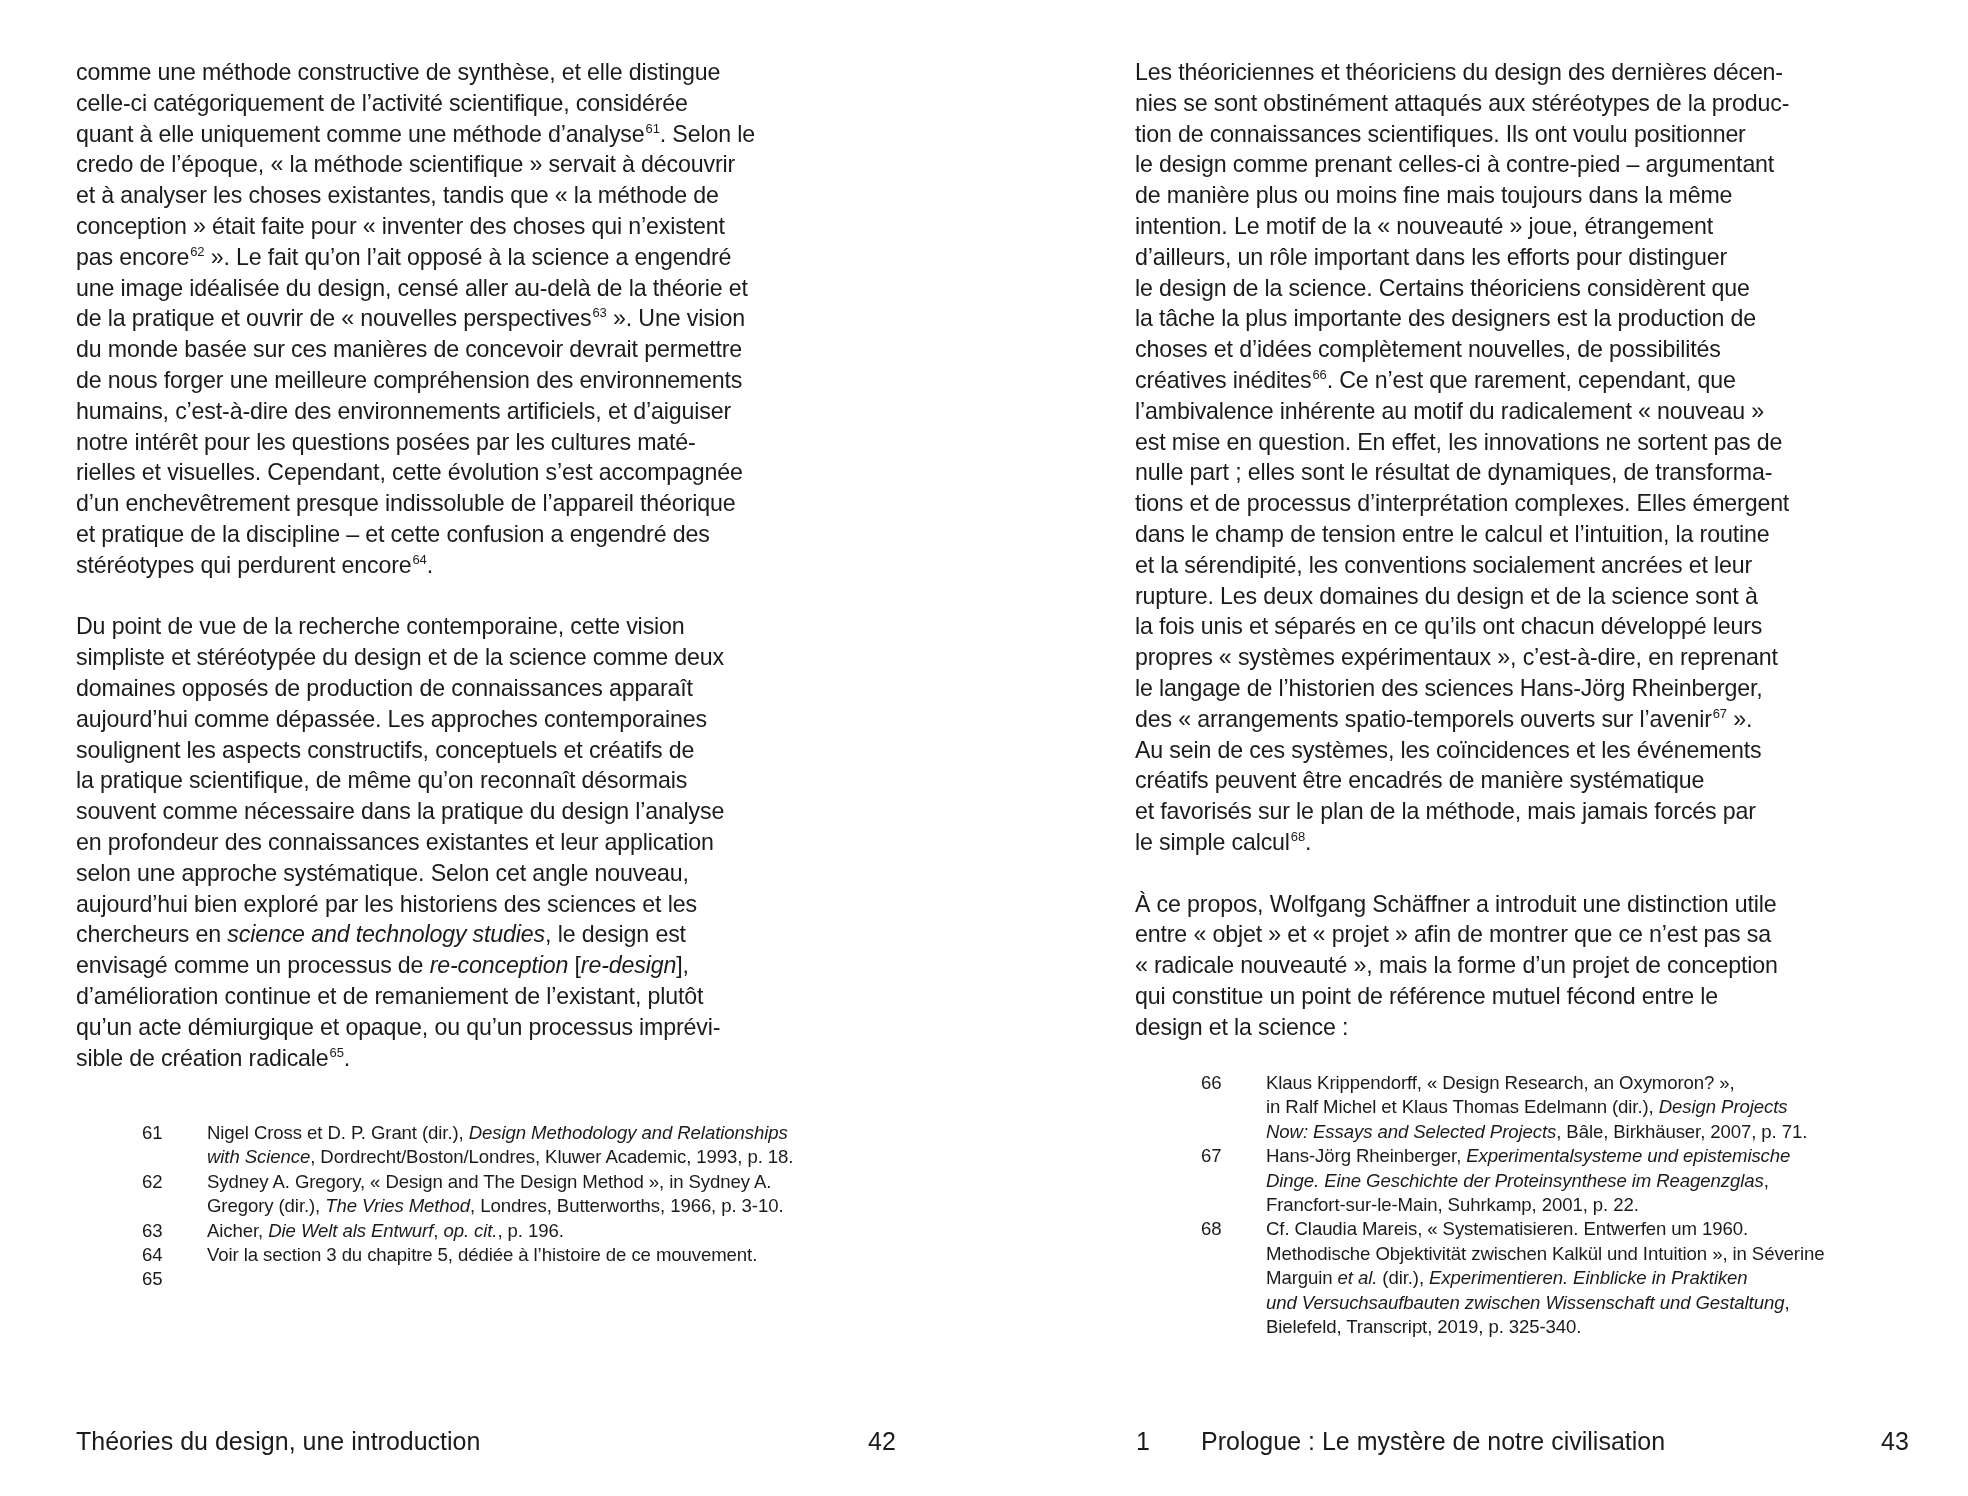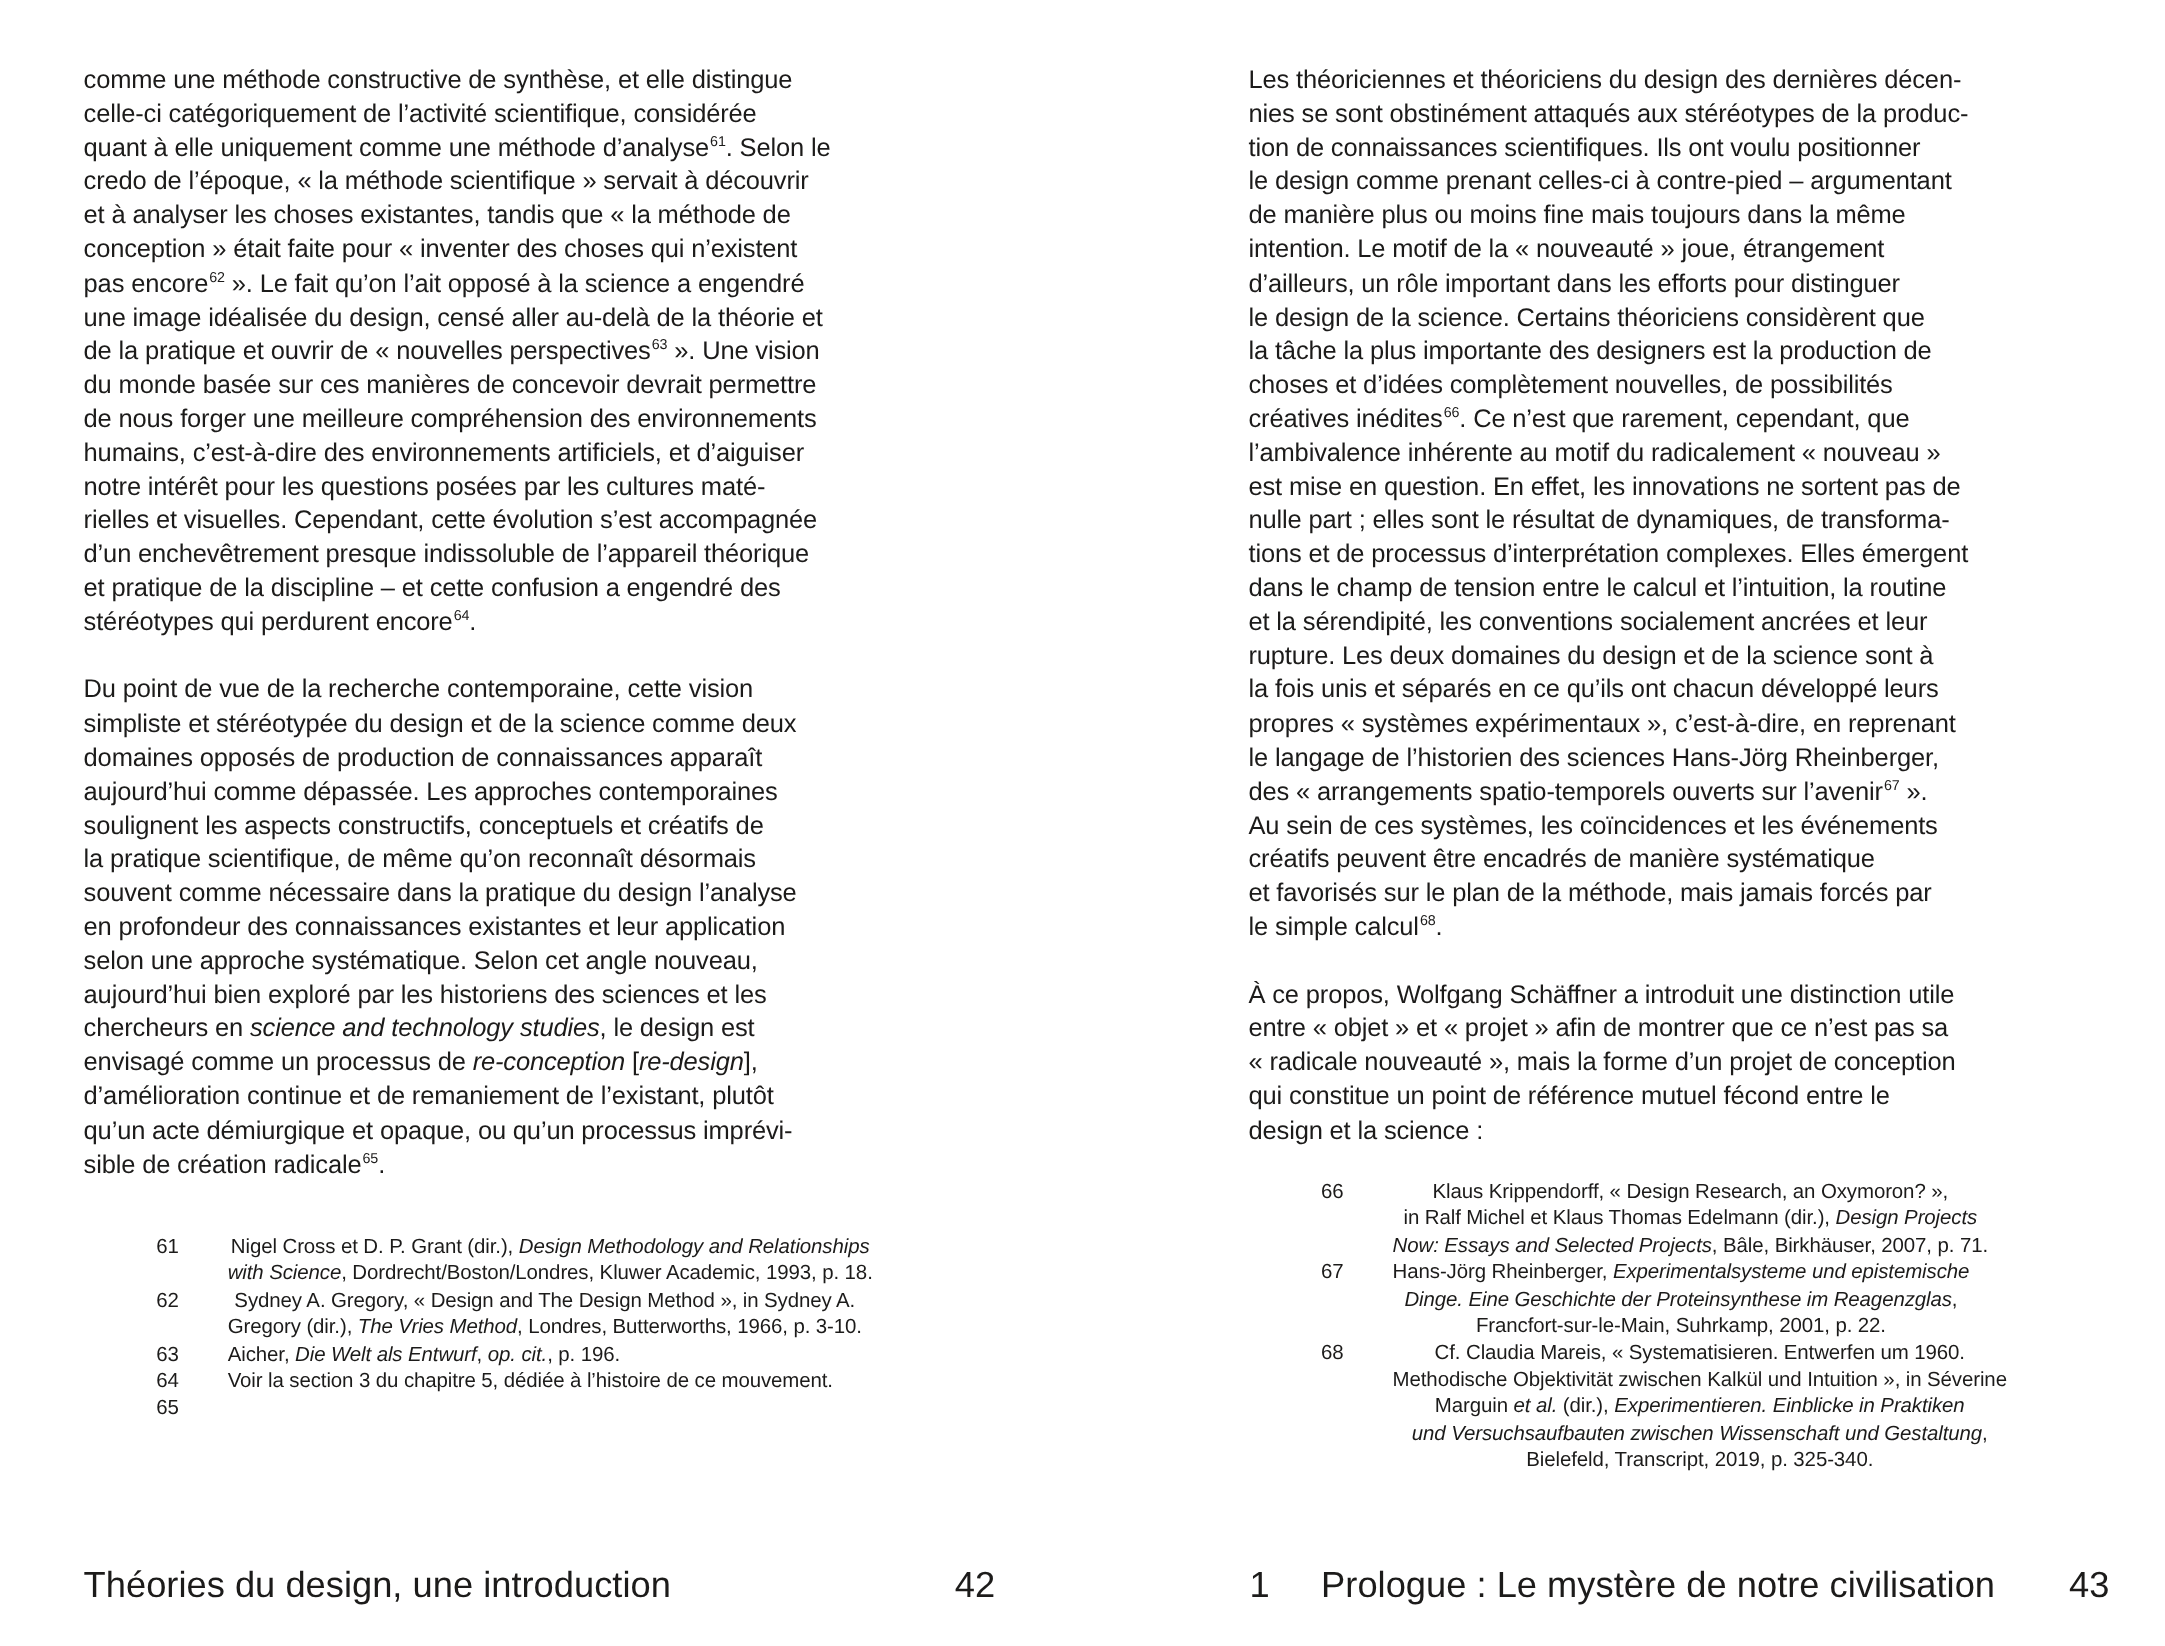--- a/index.html
+++ b/index.html
@@ -29,26 +29,26 @@
   .notes {
     position: absolute;
     font-size: 18.6px;
     line-height: 24.4px;
     letter-spacing: -0.1px;
   }
   .page-left .notes { left: 142px; top: 1121px; }
   .page-right .notes { left: 201px; top: 1071px; }
   .note { display: flex; }
   .note-num { width: 65px; flex: none; }
-  .note-text { white-space: pre; text-align: center; }
+  .note-text { white-space: pre; }
   .note-text span.nl { display: block; }
 
   .footer {
     position: absolute; top: 1426px;
-    font-size: 33px; line-height: 30px;
+    font-size: 25px; line-height: 30px;
     white-space: nowrap;
   }
 </style>
 </head>
 <body>
 
 <div class="page page-left">
   <div class="body-text"><div><span class="line">comme une méthode constructive de synthèse, et elle distingue</span><span class="line">celle-ci catégoriquement de l’activité scientifique, considérée</span><span class="line">quant à elle uniquement comme une méthode d’analyse<span class="sup">61</span>. Selon le</span><span class="line">credo de l’époque, « la méthode scientifique » servait à découvrir</span><span class="line">et à analyser les choses existantes, tandis que « la méthode de</span><span class="line">conception » était faite pour « inventer des choses qui n’existent</span><span class="line">pas encore<span class="sup">62</span> ». Le fait qu’on l’ait opposé à la science a engendré</span><span class="line">une image idéalisée du design, censé aller au-delà de la théorie et</span><span class="line">de la pratique et ouvrir de « nouvelles perspectives<span class="sup">63</span> ». Une vision</span><span class="line">du monde basée sur ces manières de concevoir devrait permettre</span><span class="line">de nous forger une meilleure compréhension des environnements</span><span class="line">humains, c’est-à-dire des environnements artificiels, et d’aiguiser</span><span class="line">notre intérêt pour les questions posées par les cultures maté-</span><span class="line">rielles et visuelles. Cependant, cette évolution s’est accompagnée</span><span class="line">d’un enchevêtrement presque indissoluble de l’appareil théorique</span><span class="line">et pratique de la discipline – et cette confusion a engendré des</span><span class="line">stéréotypes qui perdurent encore<span class="sup">64</span>.</span></div><span class="blank"></span><div><span class="line">Du point de vue de la recherche contemporaine, cette vision</span><span class="line">simpliste et stéréotypée du design et de la science comme deux</span><span class="line">domaines opposés de production de connaissances apparaît</span><span class="line">aujourd’hui comme dépassée. Les approches contemporaines</span><span class="line">soulignent les aspects constructifs, conceptuels et créatifs de</span><span class="line">la pratique scientifique, de même qu’on reconnaît désormais</span><span class="line">souvent comme nécessaire dans la pratique du design l’analyse</span><span class="line">en profondeur des connaissances existantes et leur application</span><span class="line">selon une approche systématique. Selon cet angle nouveau,</span><span class="line">aujourd’hui bien exploré par les historiens des sciences et les</span><span class="line">chercheurs en <em>science and technology studies</em>, le design est</span><span class="line">envisagé comme un processus de <em>re-conception</em> [<em>re-design</em>],</span><span class="line">d’amélioration continue et de remaniement de l’existant, plutôt</span><span class="line">qu’un acte démiurgique et opaque, ou qu’un processus imprévi-</span><span class="line">sible de création radicale<span class="sup">65</span>.</span></div></div>
   <div class="notes">
       <div class="note">

